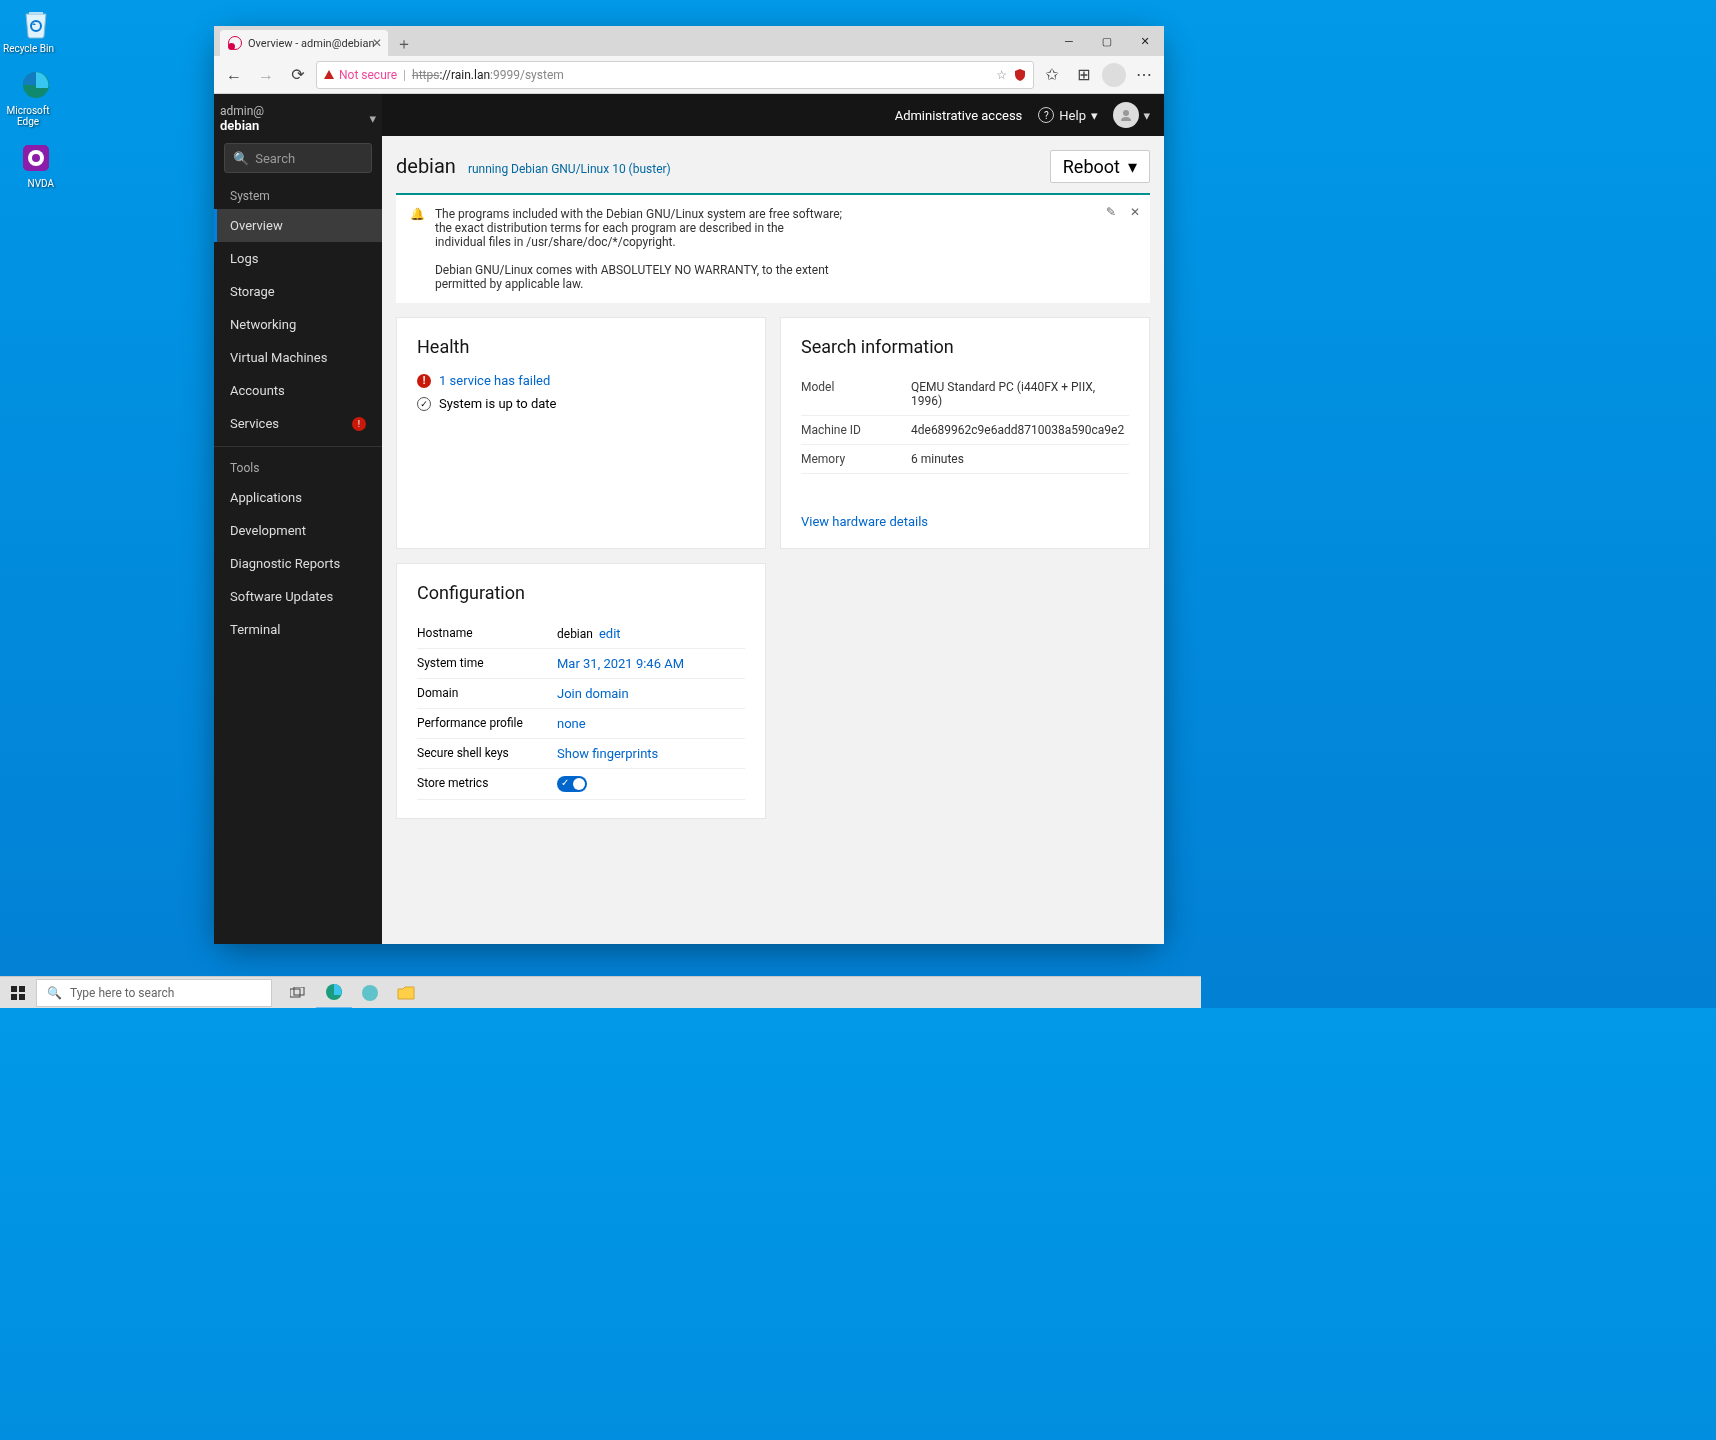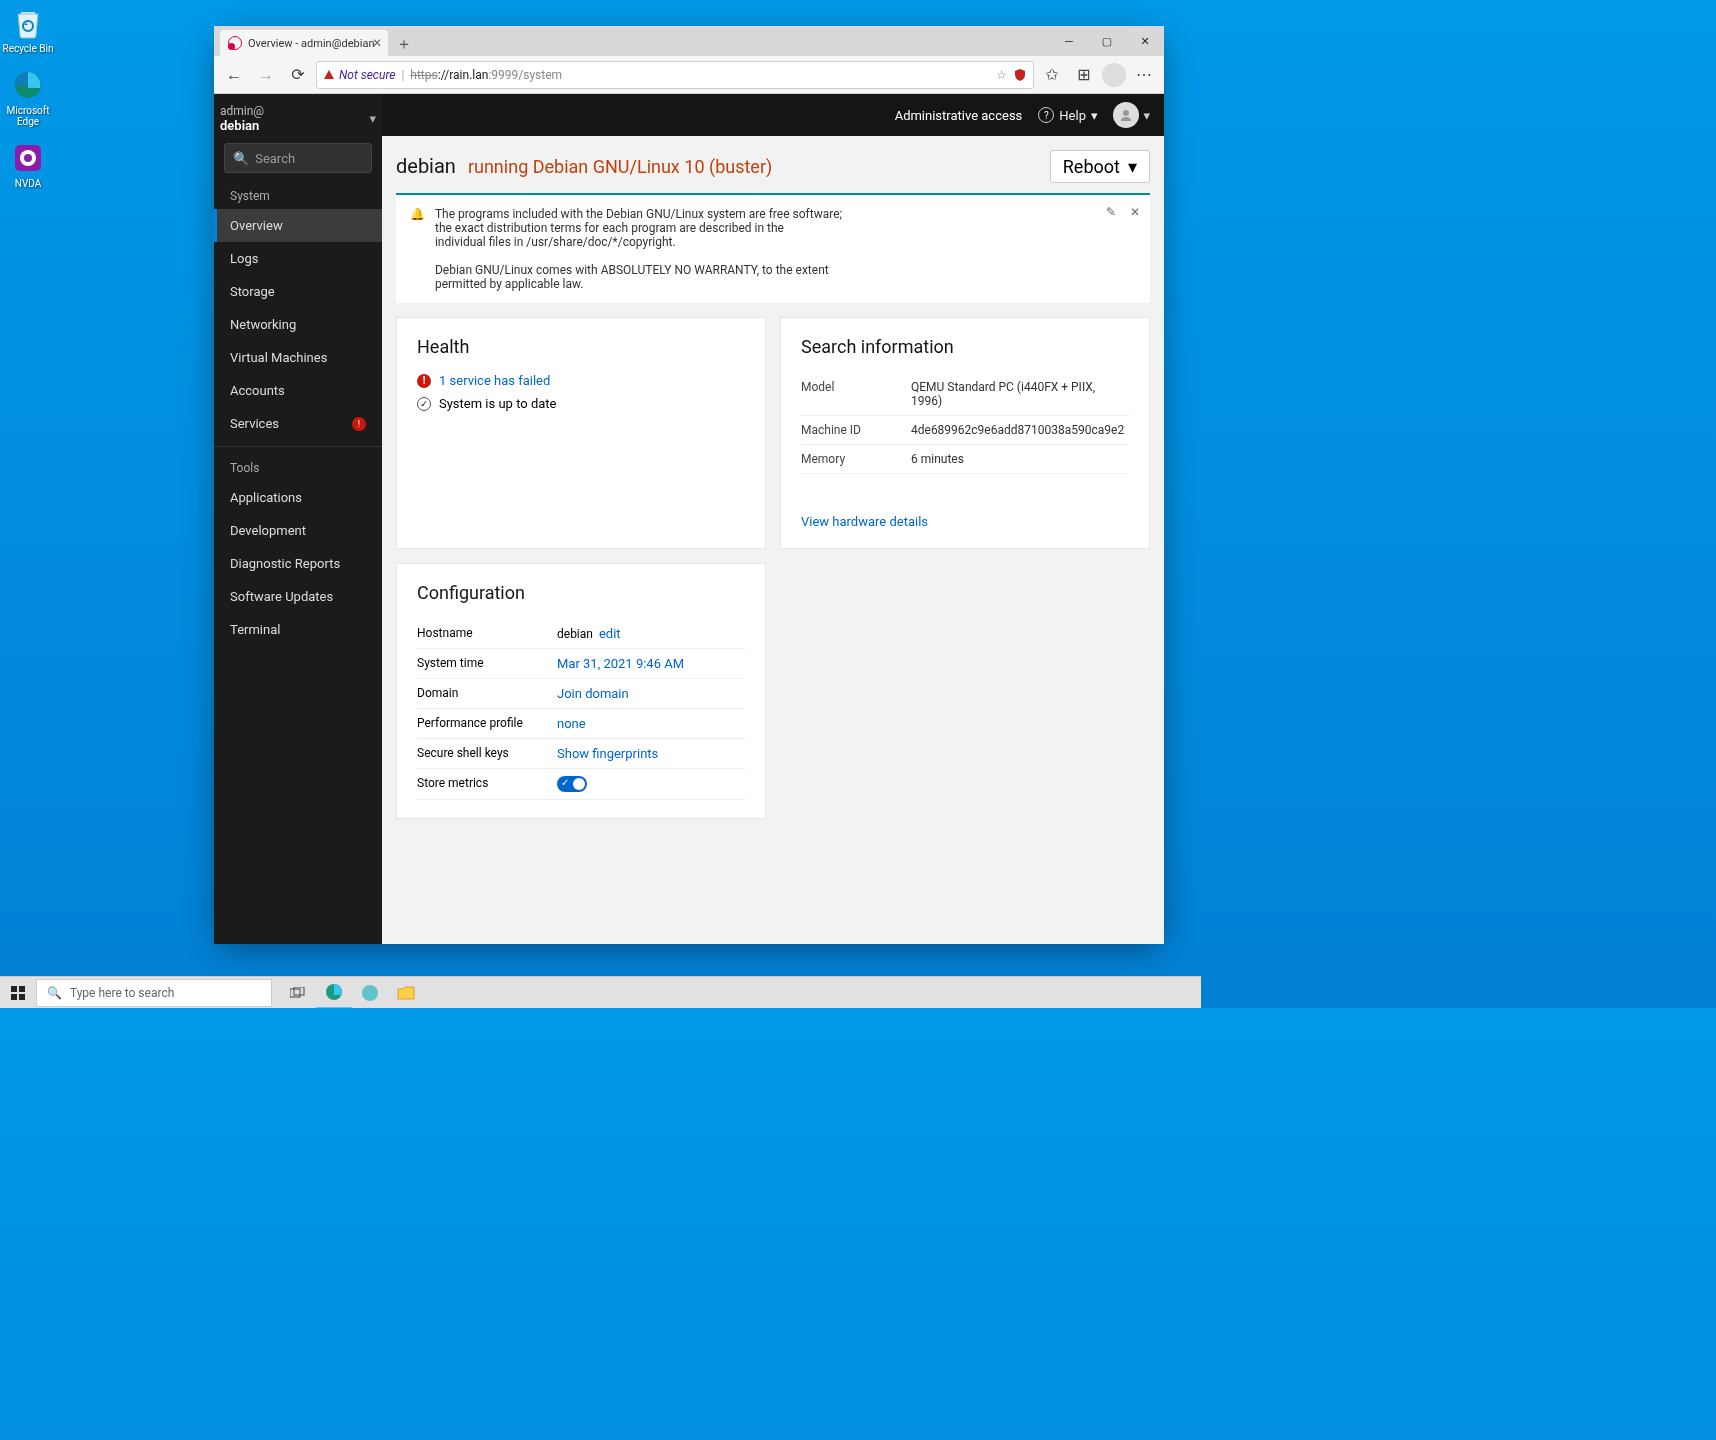--- a/index.html
+++ b/index.html
@@ -1,20 +1,20 @@
 <!DOCTYPE html>
 <html><head>
 <meta charset="utf-8">
 <style>
 * { margin: 0; padding: 0; box-sizing: border-box; font-family: -apple-system, "Segoe UI", Roboto, sans-serif; }
 body { width: 1201px; height: 1008px; background: linear-gradient(180deg, #0199e8 0%, #0280d4 100%); overflow: hidden; position: relative; }
 
 
 .desktop-icons { position: absolute; top: 4px; left: 2px; display: flex; flex-direction: column; gap: 12px; }
-.desktop-icon { width: 52px; display: flex; flex-direction: column; align-items: center; cursor: pointer; }
+.desktop-icon { width: 52px; display: flex; flex-direction: column; align-items: flex-end; cursor: pointer; }
 .desktop-icon .icon-box { width: 36px; height: 38px; display: flex; align-items: center; justify-content: center; }
 .desktop-icon .icon-label { color: #fff; font-size: 10px; text-align: center; text-shadow: 1px 1px 2px rgba(0,0,0,.6); margin-top: 1px; }
 
 
 .taskbar { position: absolute; bottom: 0; left: 0; right: 0; height: 32px; background: #e1e1e1; display: flex; align-items: center; border-top: 1px solid #c8c8c8; }
 .start-btn { width: 36px; height: 32px; display: flex; align-items: center; justify-content: center; cursor: pointer; }
 .search-box { width: 236px; height: 28px; background: #fff; border: 1px solid #ccc; display: flex; align-items: center; padding: 0 10px; gap: 8px; color: #666; font-size: 12px; }
 .task-items { display: flex; height: 32px; align-items: center; margin-left: 8px; }
 .task-item { width: 36px; height: 32px; display: flex; align-items: center; justify-content: center; cursor: pointer; }
 
@@ -26,21 +26,21 @@
 .tab .favicon::after { content: ""; position: absolute; width: 7px; height: 7px; border-radius: 50%; background: #d7004d; top: 6px; left: -1px; }
 .tab .tab-close { position: absolute; right: 6px; font-size: 12px; color: #666; cursor: pointer; }
 .new-tab { width: 24px; height: 24px; display: flex; align-items: center; justify-content: center; color: #555; cursor: pointer; margin-left: 4px; }
 .window-controls { margin-left: auto; display: flex; }
 .window-controls div { width: 38px; height: 30px; display: flex; align-items: center; justify-content: center; cursor: pointer; font-size: 11px; color: #222; }
 
 .addr-bar { height: 38px; background: #f5f5f5; border-bottom: 1px solid #d2d2d2; display: flex; align-items: center; padding: 0 6px; gap: 4px; }
 .addr-btn { width: 28px; height: 28px; display: flex; align-items: center; justify-content: center; color: #444; cursor: pointer; border-radius: 3px; }
 .addr-btn.disabled { color: #aaa; cursor: default; }
 .addr-field { flex: 1; height: 28px; background: #fff; border: 1px solid #d0d0d0; border-radius: 3px; display: flex; align-items: center; padding: 0 6px; font-size: 12px; }
-.not-secure { color: #4c1d95; display: flex; align-items: center; gap: 4px; font-style: italic; }
+.not-secure { color: #ec4899; display: flex; align-items: center; gap: 4px; }
 .url-sep { color: #aaa; margin: 0 6px; }
 .url-text .proto { color: #888; text-decoration: line-through; }
 .url-text .host { color: #222; }
 .url-text .port { color: #888; }
 .addr-right { margin-left: auto; display: flex; gap: 6px; align-items: center; }
 
 
 .app { position: absolute; top: 68px; left: 0; right: 0; bottom: 0; display: flex; }
 .sidebar { width: 168px; background: #1b1b1b; color: #fff; display: flex; flex-direction: column; font-size: 13px; }
 .topbar { position: absolute; top: 0; left: 168px; right: 0; height: 42px; background: #151515; display: flex; align-items: center; justify-content: flex-end; padding: 0 14px; gap: 16px; color: #eee; font-size: 13px; }
@@ -56,21 +56,21 @@
 .search-wrap { padding: 0 10px 8px 10px; }
 .search-field { background: #313131; border: 1px solid #444; height: 30px; display: flex; align-items: center; padding: 0 8px; color: #999; border-radius: 3px; gap: 6px; }
 .nav-header { color: #aaa; font-size: 12px; padding: 8px 16px 6px 16px; }
 .nav-item { padding: 9px 16px; color: #ddd; cursor: pointer; display: flex; align-items: center; justify-content: space-between; }
 .nav-item.active { background: #3c3c3c; border-left: 3px solid #0080e0; padding-left: 13px; }
 .nav-badge { width: 14px; height: 14px; background: #c9190b; border-radius: 50%; font-size: 9px; display: flex; align-items: center; justify-content: center; color: #fff; }
 .nav-divider { height: 1px; background: #333; margin: 6px 0; }
 
 .page-header { display: flex; align-items: baseline; gap: 12px; margin-bottom: 10px; }
 .page-header h1 { font-size: 20px; font-weight: 400; color: #151515; }
-.page-header .subtitle { color: #c2410c; font-size: 18px; }
+.page-header .subtitle { color: #0369a1; font-size: 12px; }
 .reboot-btn { margin-left: auto; background: #fff; border: 1px solid #ccc; padding: 5px 12px; font-size: 18px; display: flex; align-items: center; gap: 8px; cursor: pointer; border-radius: 2px; }
 
 .motd { background: #fff; border-top: 2px solid #008f8f; padding: 12px 14px; font-family: Consolas, monospace; font-size: 12px; color: #333; white-space: pre; position: relative; margin-bottom: 14px; display: flex; gap: 10px; }
 .motd .bell { color: #008f8f; flex-shrink: 0; }
 .motd-actions { position: absolute; right: 10px; top: 10px; display: flex; gap: 14px; color: #666; }
 .motd-actions span { cursor: pointer; }
 
 .grid { display: grid; grid-template-columns: 1fr 1fr; gap: 14px; }
 .card { background: #fff; padding: 18px 20px; border: 1px solid #e6e6e6; }
 .card h2 { font-size: 18px; font-weight: 400; margin-bottom: 16px; color: #151515; }

